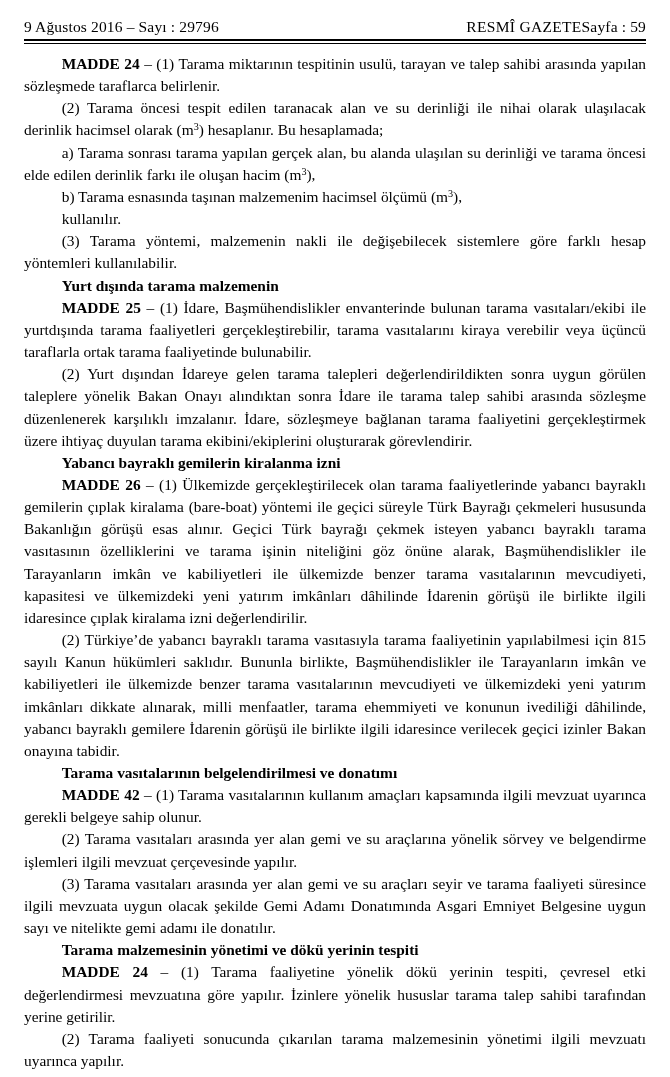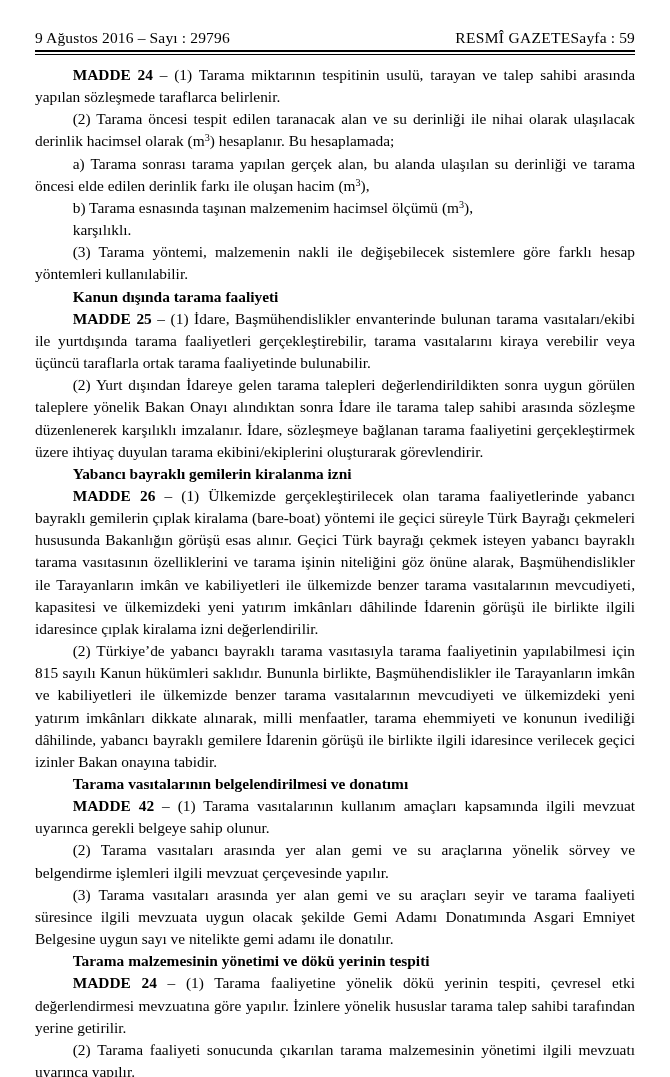--- a/index.html
+++ b/index.html
@@ -14,21 +14,21 @@
     font-family: "Liberation Serif", "DejaVu Serif", serif;
     color: #000000;
     overflow: hidden;
   }
 
   .page {
     position: relative;
     width: 670px;
     height: 890px;
     box-sizing: border-box;
-    padding: 15px;
+    padding: 4px;
   }
 
   
   .page-header {
     display: flex;
     align-items: baseline;
     justify-content: space-between;
     padding: 14px 20px 0 20px;
     font-size: 15.5px;
     letter-spacing: 0.01em;
@@ -105,23 +105,23 @@
     <span class="header-right">Sayfa : 59</span>
   </div>
 
   <div class="header-rule"></div>
 
   <div class="content">
       <p class="flush"><span class="madde">MADDE 24</span><span> – </span><span>(1) Tarama miktarının tespitinin usulü, tarayan ve talep sahibi arasında yapılan sözleşmede taraflarca belirlenir.</span></p>
       <p class="flush"><span>(2) Tarama öncesi tespit edilen taranacak alan ve su derinliği ile nihai olarak ulaşılacak derinlik hacimsel olarak (m</span><sup>3</sup><span>) hesaplanır. Bu hesaplamada;</span></p>
       <p class="flush"><span>a) Tarama sonrası tarama yapılan gerçek alan, bu alanda ulaşılan su derinliği ve tarama öncesi elde edilen derinlik farkı ile oluşan hacim (m</span><sup>3</sup><span>),</span></p>
       <p class="flush"><span>b) Tarama esnasında taşınan malzemenim hacimsel ölçümü (m</span><sup>3</sup><span>),</span></p>
-      <p class="flush short"><span>karşılıklı.</span></p>
+      <p class="flush short"><span>kullanılır.</span></p>
       <p class="flush"><span>(3) Tarama yöntemi, malzemenin nakli ile değişebilecek sistemlere göre farklı hesap yöntemleri kullanılabilir.</span></p>
-      <p class="heading">Kanun dışında tarama faaliyeti</p>
+      <p class="heading">Yurt dışında tarama malzemenin</p>
       <p class="flush"><span class="madde">MADDE 25</span><span> – </span><span>(1) İdare, Başmühendislikler envanterinde bulunan tarama vasıtaları/ekibi ile yurtdışında tarama faaliyetleri gerçekleştirebilir, tarama vasıtalarını kiraya verebilir veya üçüncü taraflarla ortak tarama faaliyetinde bulunabilir.</span></p>
       <p class="flush"><span>(2) Yurt dışından İdareye gelen tarama talepleri değerlendirildikten sonra uygun görülen taleplere yönelik Bakan Onayı alındıktan sonra İdare ile tarama talep sahibi arasında sözleşme düzenlenerek karşılıklı imzalanır. İdare, sözleşmeye bağlanan tarama faaliyetini gerçekleştirmek üzere ihtiyaç duyulan tarama ekibini/ekiplerini oluşturarak görevlendirir.</span></p>
       <p class="heading">Yabancı bayraklı gemilerin kiralanma izni</p>
       <p class="flush"><span class="madde">MADDE 26</span><span> – </span><span>(1) Ülkemizde gerçekleştirilecek olan tarama faaliyetlerinde yabancı bayraklı gemilerin çıplak kiralama (bare-boat) yöntemi ile geçici süreyle Türk Bayrağı çekmeleri hususunda Bakanlığın görüşü esas alınır. Geçici Türk bayrağı çekmek isteyen yabancı bayraklı tarama vasıtasının özelliklerini ve tarama işinin niteliğini göz önüne alarak, Başmühendislikler ile Tarayanların imkân ve kabiliyetleri ile ülkemizde benzer tarama vasıtalarının mevcudiyeti, kapasitesi ve ülkemizdeki yeni yatırım imkânları dâhilinde İdarenin görüşü ile birlikte ilgili idaresince çıplak kiralama izni değerlendirilir.</span></p>
       <p class="flush"><span>(2) Türkiye’de yabancı bayraklı tarama vasıtasıyla tarama faaliyetinin yapılabilmesi için 815 sayılı Kanun hükümleri saklıdır. Bununla birlikte, Başmühendislikler ile Tarayanların imkân ve kabiliyetleri ile ülkemizde benzer tarama vasıtalarının mevcudiyeti ve ülkemizdeki yeni yatırım imkânları dikkate alınarak, milli menfaatler, tarama ehemmiyeti ve konunun ivediliği dâhilinde, yabancı bayraklı gemilere İdarenin görüşü ile birlikte ilgili idaresince verilecek geçici izinler Bakan onayına tabidir.</span></p>
       <p class="heading">Tarama vasıtalarının belgelendirilmesi ve donatımı</p>
       <p class="flush"><span class="madde">MADDE 42</span><span> – </span><span>(1) Tarama vasıtalarının kullanım amaçları kapsamında ilgili mevzuat uyarınca gerekli belgeye sahip olunur.</span></p>
       <p class="flush"><span>(2) Tarama vasıtaları arasında yer alan gemi ve su araçlarına yönelik sörvey ve belgendirme işlemleri ilgili mevzuat çerçevesinde yapılır.</span></p>
       <p class="flush"><span>(3) Tarama vasıtaları arasında yer alan gemi ve su araçları seyir ve tarama faaliyeti süresince ilgili mevzuata uygun olacak şekilde Gemi Adamı Donatımında Asgari Emniyet Belgesine uygun sayı ve nitelikte gemi adamı ile donatılır.</span></p>
       <p class="heading">Tarama malzemesinin yönetimi ve dökü yerinin tespiti</p>

